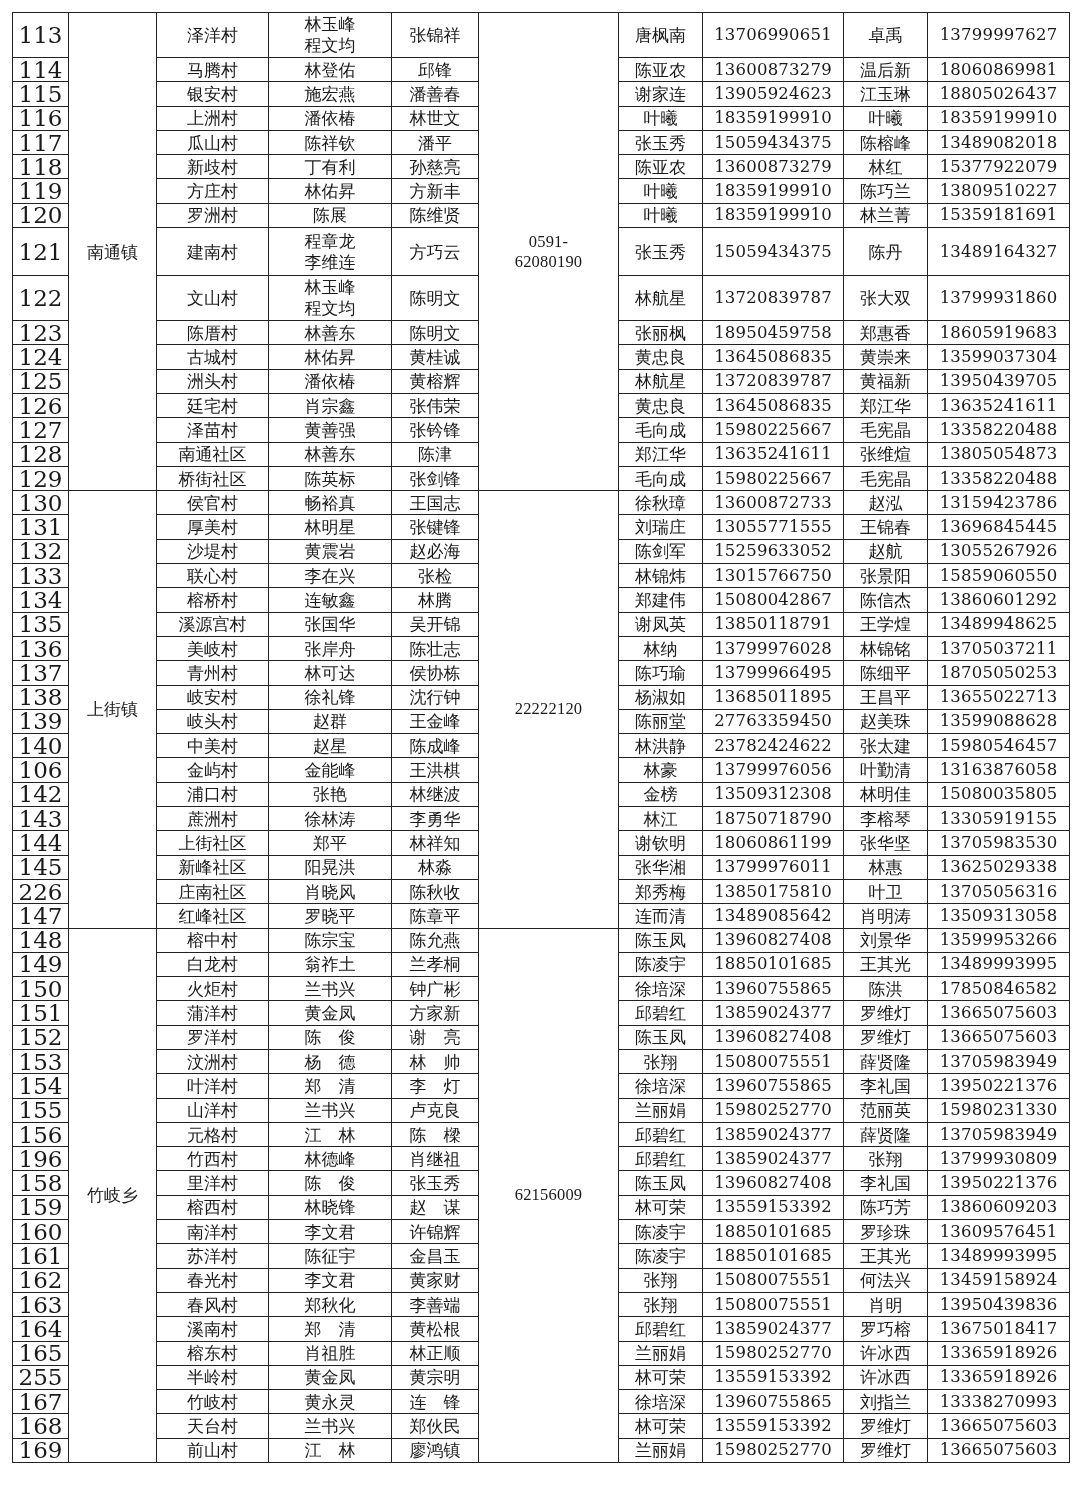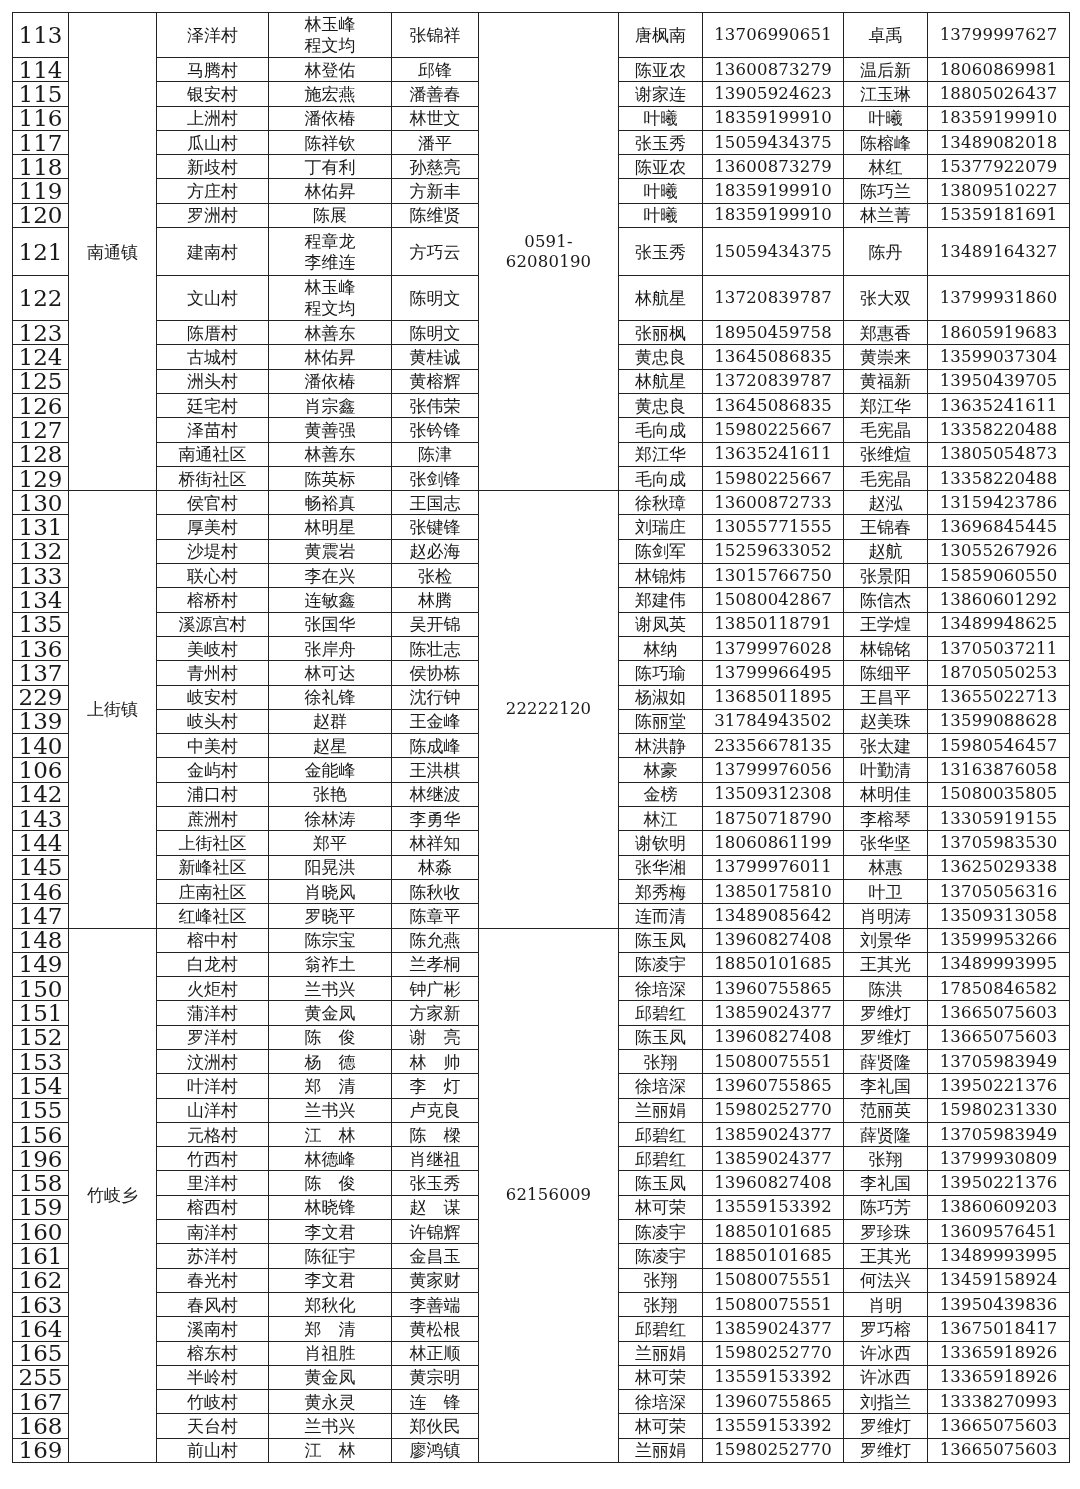--- a/index.html
+++ b/index.html
@@ -7,21 +7,21 @@
          font-family: "DejaVu Serif", "Liberation Serif", serif; color: #1a1a1a; }
   table.roster { position: absolute; left: 12px; top: 12px; border-collapse: collapse;
                  table-layout: fixed; width: 1057px; }
   table.roster td { border: 1.5px solid #222; text-align: center; vertical-align: middle;
                     padding: 0; font-size: 17px; line-height: 20px; overflow: hidden; white-space: nowrap; }
   table.roster td.num { font-family: "DejaVu Serif", "Liberation Serif", serif; font-size: 23px; }
   table.roster td.phone { font-family: "DejaVu Serif", "Liberation Serif", serif; font-size: 16.5px; letter-spacing: 0.2px; }
   table.roster td.two { line-height: 21px; white-space: normal; }
   table.roster td.merge { white-space: normal; }
   tr.r { height: 24.3px; }
-  .line { display: block; }
+  .line { display: block; font-family: Liberation Serif, serif; }
 </style>
 </head>
 <body>
 
 <table class="roster">
   <colgroup>
     <col style="width:56px">
       <col style="width:88px">
       <col style="width:112px">
       <col style="width:123px">
@@ -295,46 +295,46 @@
         <td class="num">137</td>
         <td>青州村</td>
         <td>林可达</td>
         <td>侯协栋</td>
         <td>陈巧瑜</td>
         <td class="phone">13799966495</td>
         <td>陈细平</td>
         <td class="phone">18705050253</td>
       </tr>
       <tr class="r">
-        <td class="num">229</td>
+        <td class="num">138</td>
         <td>岐安村</td>
         <td>徐礼锋</td>
         <td>沈行钟</td>
         <td>杨淑如</td>
         <td class="phone">13685011895</td>
         <td>王昌平</td>
         <td class="phone">13655022713</td>
       </tr>
       <tr class="r">
         <td class="num">139</td>
         <td>岐头村</td>
         <td>赵群</td>
         <td>王金峰</td>
         <td>陈丽堂</td>
-        <td class="phone">31784943502</td>
+        <td class="phone">27763359450</td>
         <td>赵美珠</td>
         <td class="phone">13599088628</td>
       </tr>
       <tr class="r">
         <td class="num">140</td>
         <td>中美村</td>
         <td>赵星</td>
         <td>陈成峰</td>
         <td>林洪静</td>
-        <td class="phone">23356678135</td>
+        <td class="phone">23782424622</td>
         <td>张太建</td>
         <td class="phone">15980546457</td>
       </tr>
       <tr class="r">
         <td class="num">106</td>
         <td>金屿村</td>
         <td>金能峰</td>
         <td>王洪棋</td>
         <td>林豪</td>
         <td class="phone">13799976056</td>
@@ -375,21 +375,21 @@
         <td class="num">145</td>
         <td>新峰社区</td>
         <td>阳晃洪</td>
         <td>林淼</td>
         <td>张华湘</td>
         <td class="phone">13799976011</td>
         <td>林惠</td>
         <td class="phone">13625029338</td>
       </tr>
       <tr class="r">
-        <td class="num">146</td>
+        <td class="num">226</td>
         <td>庄南社区</td>
         <td>肖晓风</td>
         <td>陈秋收</td>
         <td>郑秀梅</td>
         <td class="phone">13850175810</td>
         <td>叶卫</td>
         <td class="phone">13705056316</td>
       </tr>
       <tr class="r">
         <td class="num">147</td>

